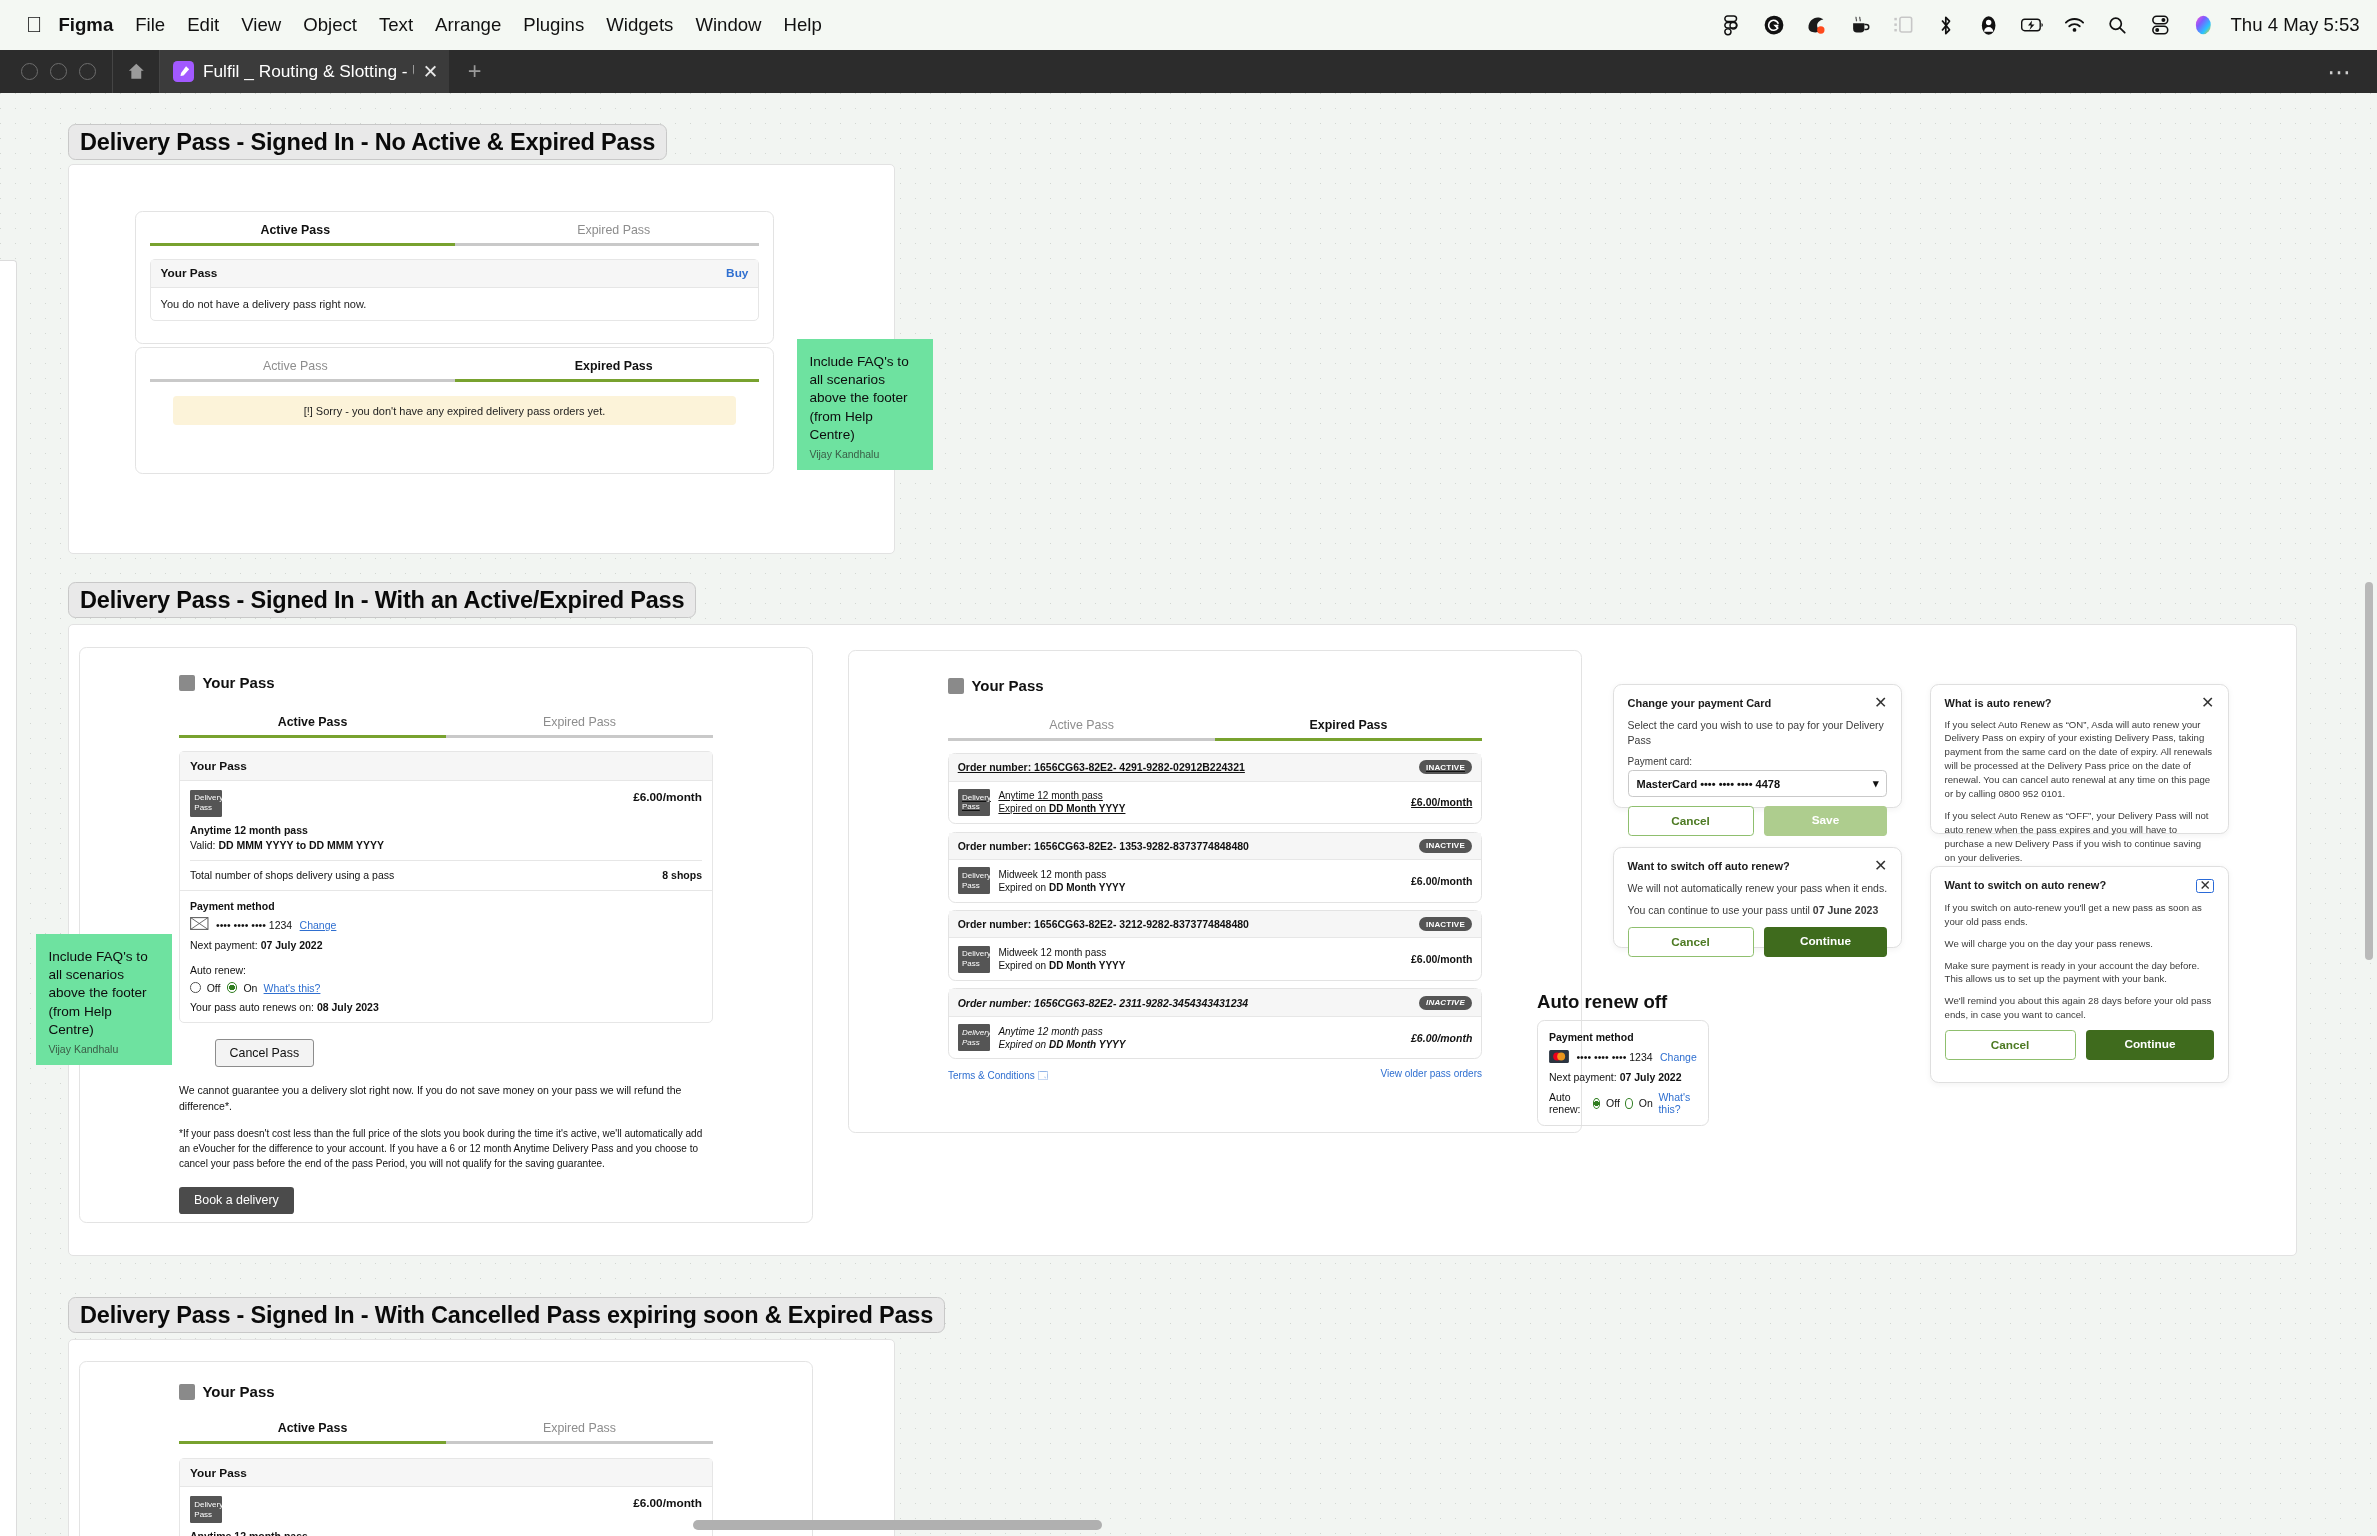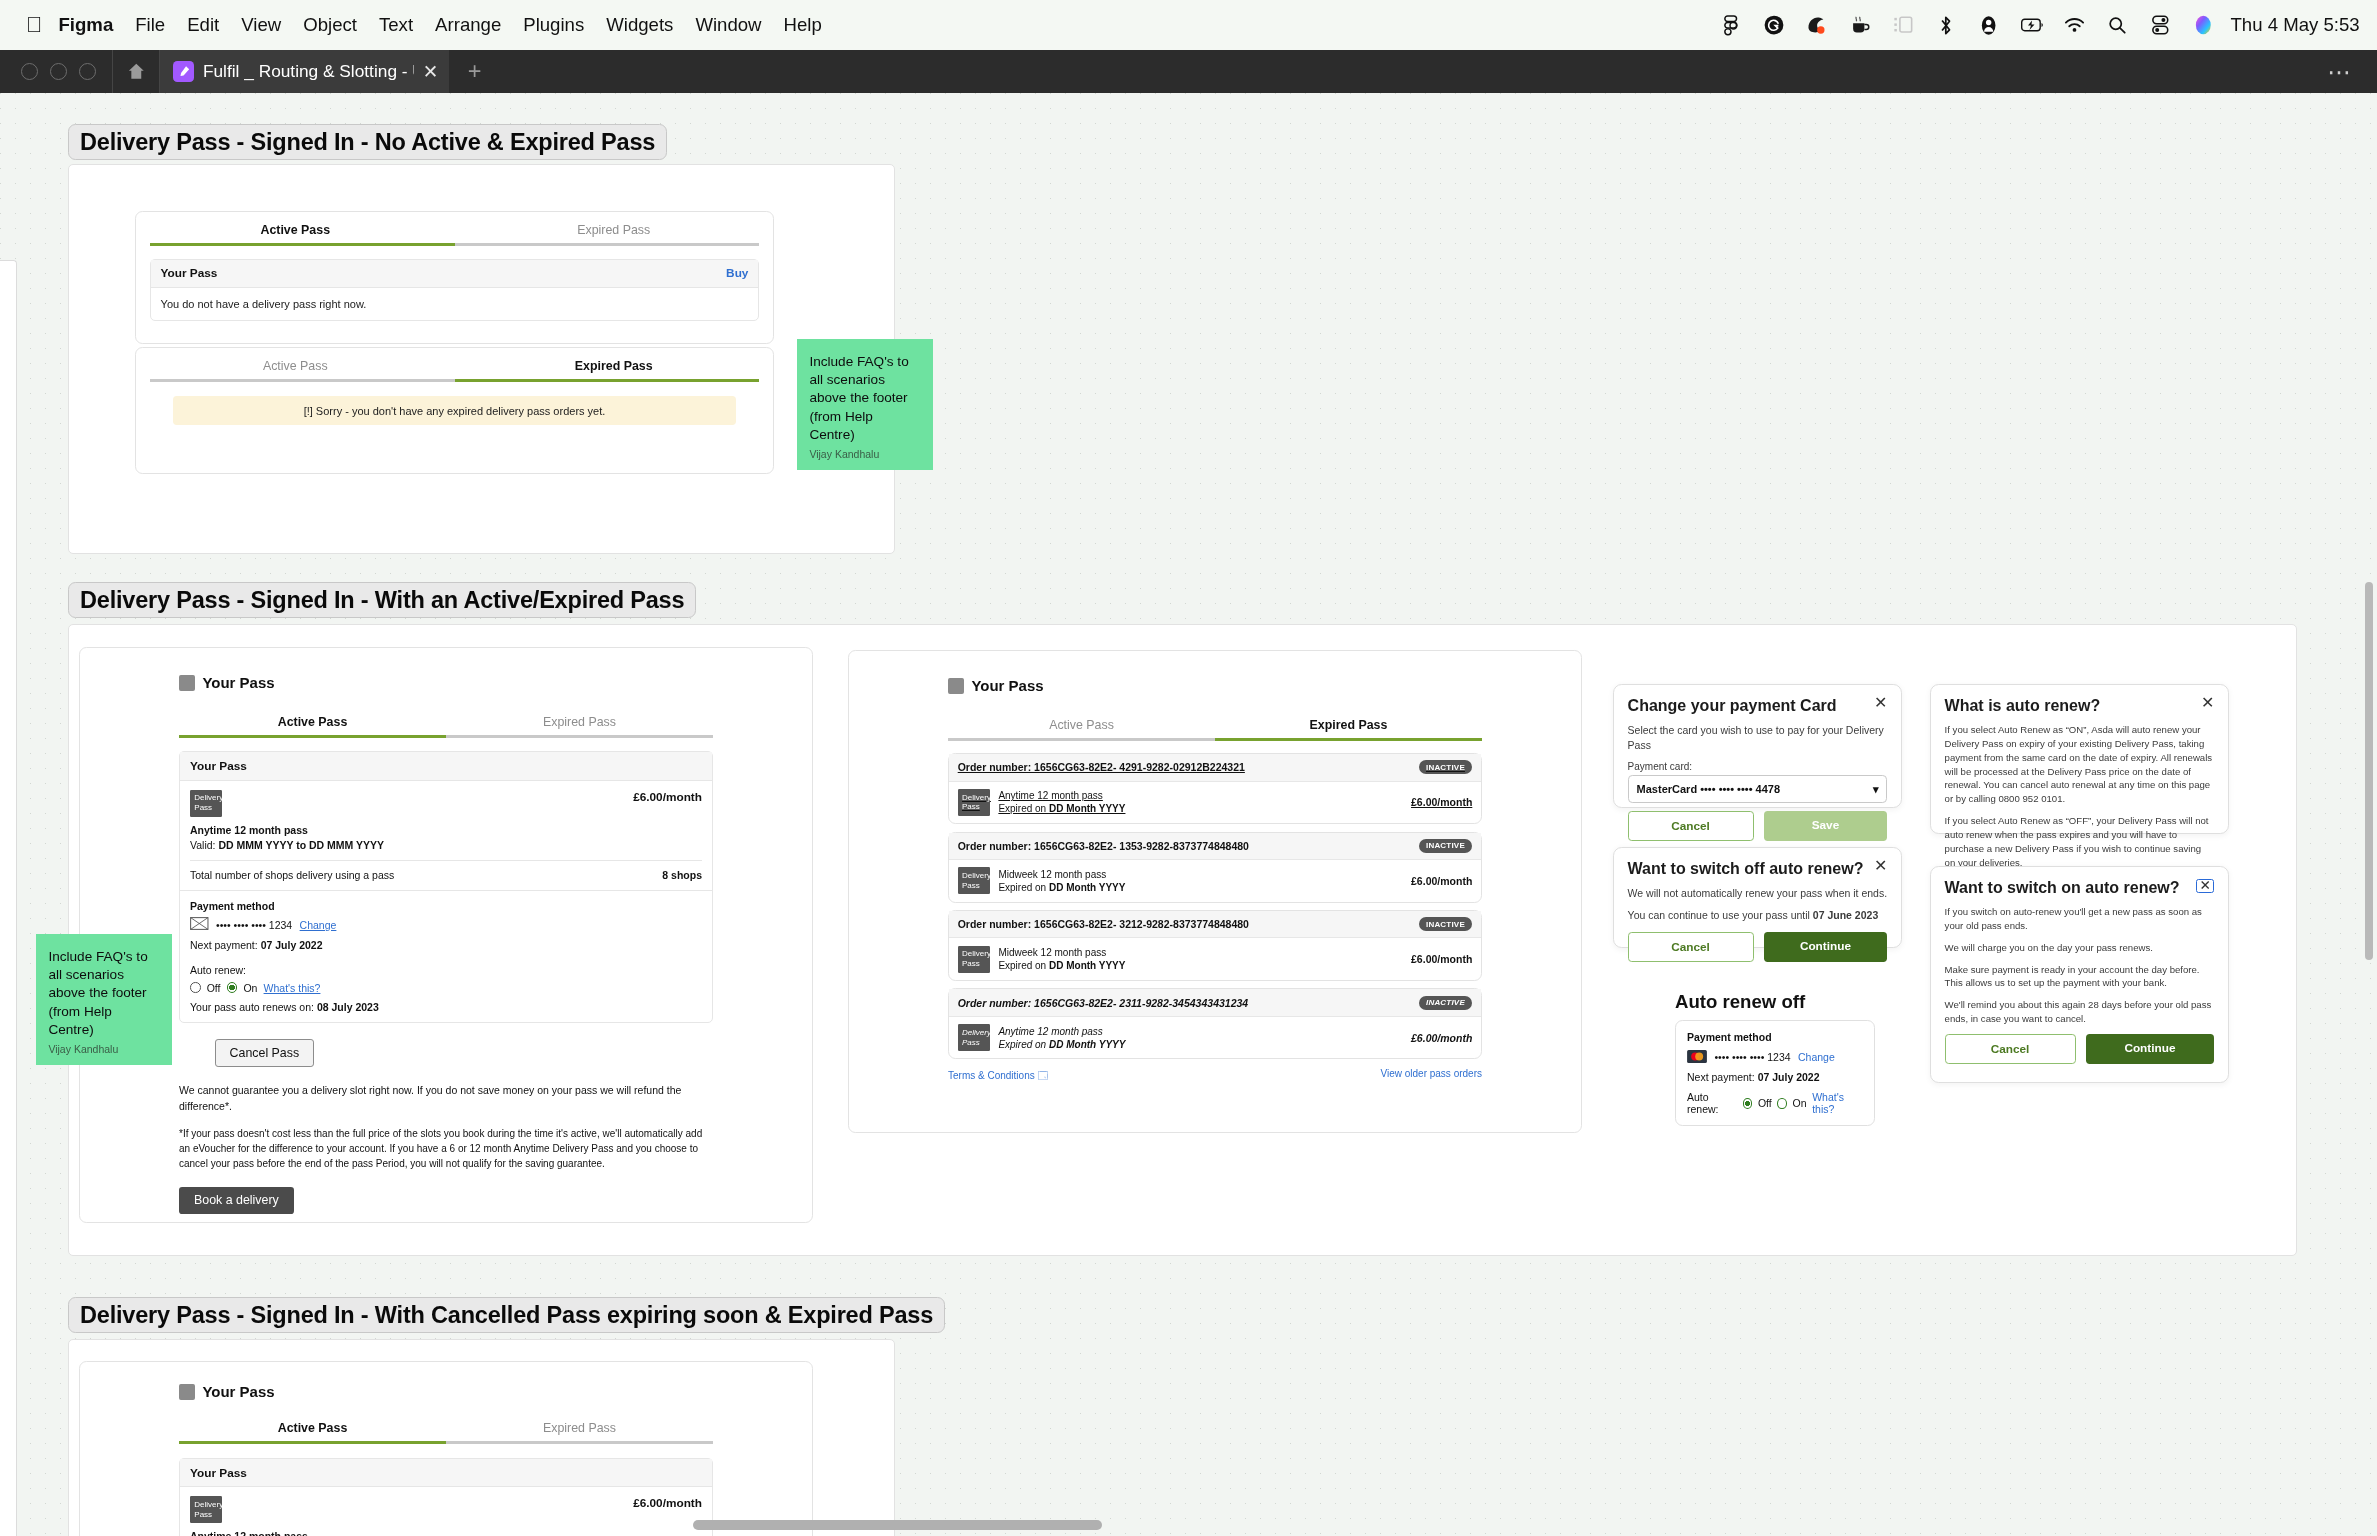--- a/index.html
+++ b/index.html
@@ -141,21 +141,21 @@
     font-size:10.5px; font-weight:700;
   }
   .ord-bd { padding:7.4px 8.7px; display:flex; align-items:center; gap:8.7px; font-size:10px; }
 
   
   .modal {
     position:absolute; background:#fff; border:1.2px solid #dfdfdf; border-radius:8.7px;
     box-shadow:0 1.2px 6.2px rgba(0,0,0,.05);
   }
   .m-hd { display:flex; justify-content:space-between; align-items:flex-start; }
-  .m-title { font-size:16px; font-weight:700; color:#1c1c1c; }
+  .m-title { font-size:11px; font-weight:700; color:#1c1c1c; }
   .m-close { font-size:16px; color:#333; line-height:.8; }
   .m-close.boxed { border:1.2px solid #2a6ad8; border-radius:2.5px; padding:0.6px 2.5px; font-size:13.6px; }
   .m-body { font-size:10.5px; color:#3b3b3b; line-height:1.45; }
   .m-body p { margin-bottom:8px; }
   .m-label { font-size:10px; color:#3b3b3b; margin-bottom:3.1px; }
   .select {
     border:0.9px solid #c9c9c9; border-radius:4.3px; padding:6.2px 8px;
     font-size:11px; font-weight:700; display:flex; justify-content:space-between; align-items:center;
   }
   .m-actions { display:flex; gap:10px; }
@@ -554,21 +554,21 @@
     <div class="m-body" style="margin-top:7.4px;">We will not automatically renew your pass when it ends.</div>
     <div class="m-body" style="margin-top:7.4px;">
       <span>You can continue to use your pass until </span><b>07 June 2023</b>
     </div>
     <div class="m-actions" style="margin-top:8.7px;">
       <div class="b-cancel">Cancel</div>
       <div class="b-cont">Continue</div>
     </div>
   </div>
 
-  <div style="position:absolute; left:1675px; top:898px; width:200px;">
+  <div style="position:absolute; left:1537px; top:898px; width:172px;">
     <div class="h2">Auto renew off</div>
     <div style="margin-top:7.4px; border:1.2px solid #e0e0e0; border-radius:7.4px; padding:10px 11px; font-size:10.5px;">
       <div style="font-weight:700;">Payment method</div>
       <div style="display:flex; align-items:center; gap:7.4px; margin-top:6.2px;">
         <span>
           <svg width="20" height="13" viewBox="0 0 32 21">
               <rect width="32" height="21" rx="2.5" fill="#2b3440"></rect>
               <circle cx="13" cy="10.5" r="6.4" fill="#eb001b"></circle>
               <circle cx="19.5" cy="10.5" r="6.4" fill="#f79e1b" opacity=".92"></circle>
             </svg>

